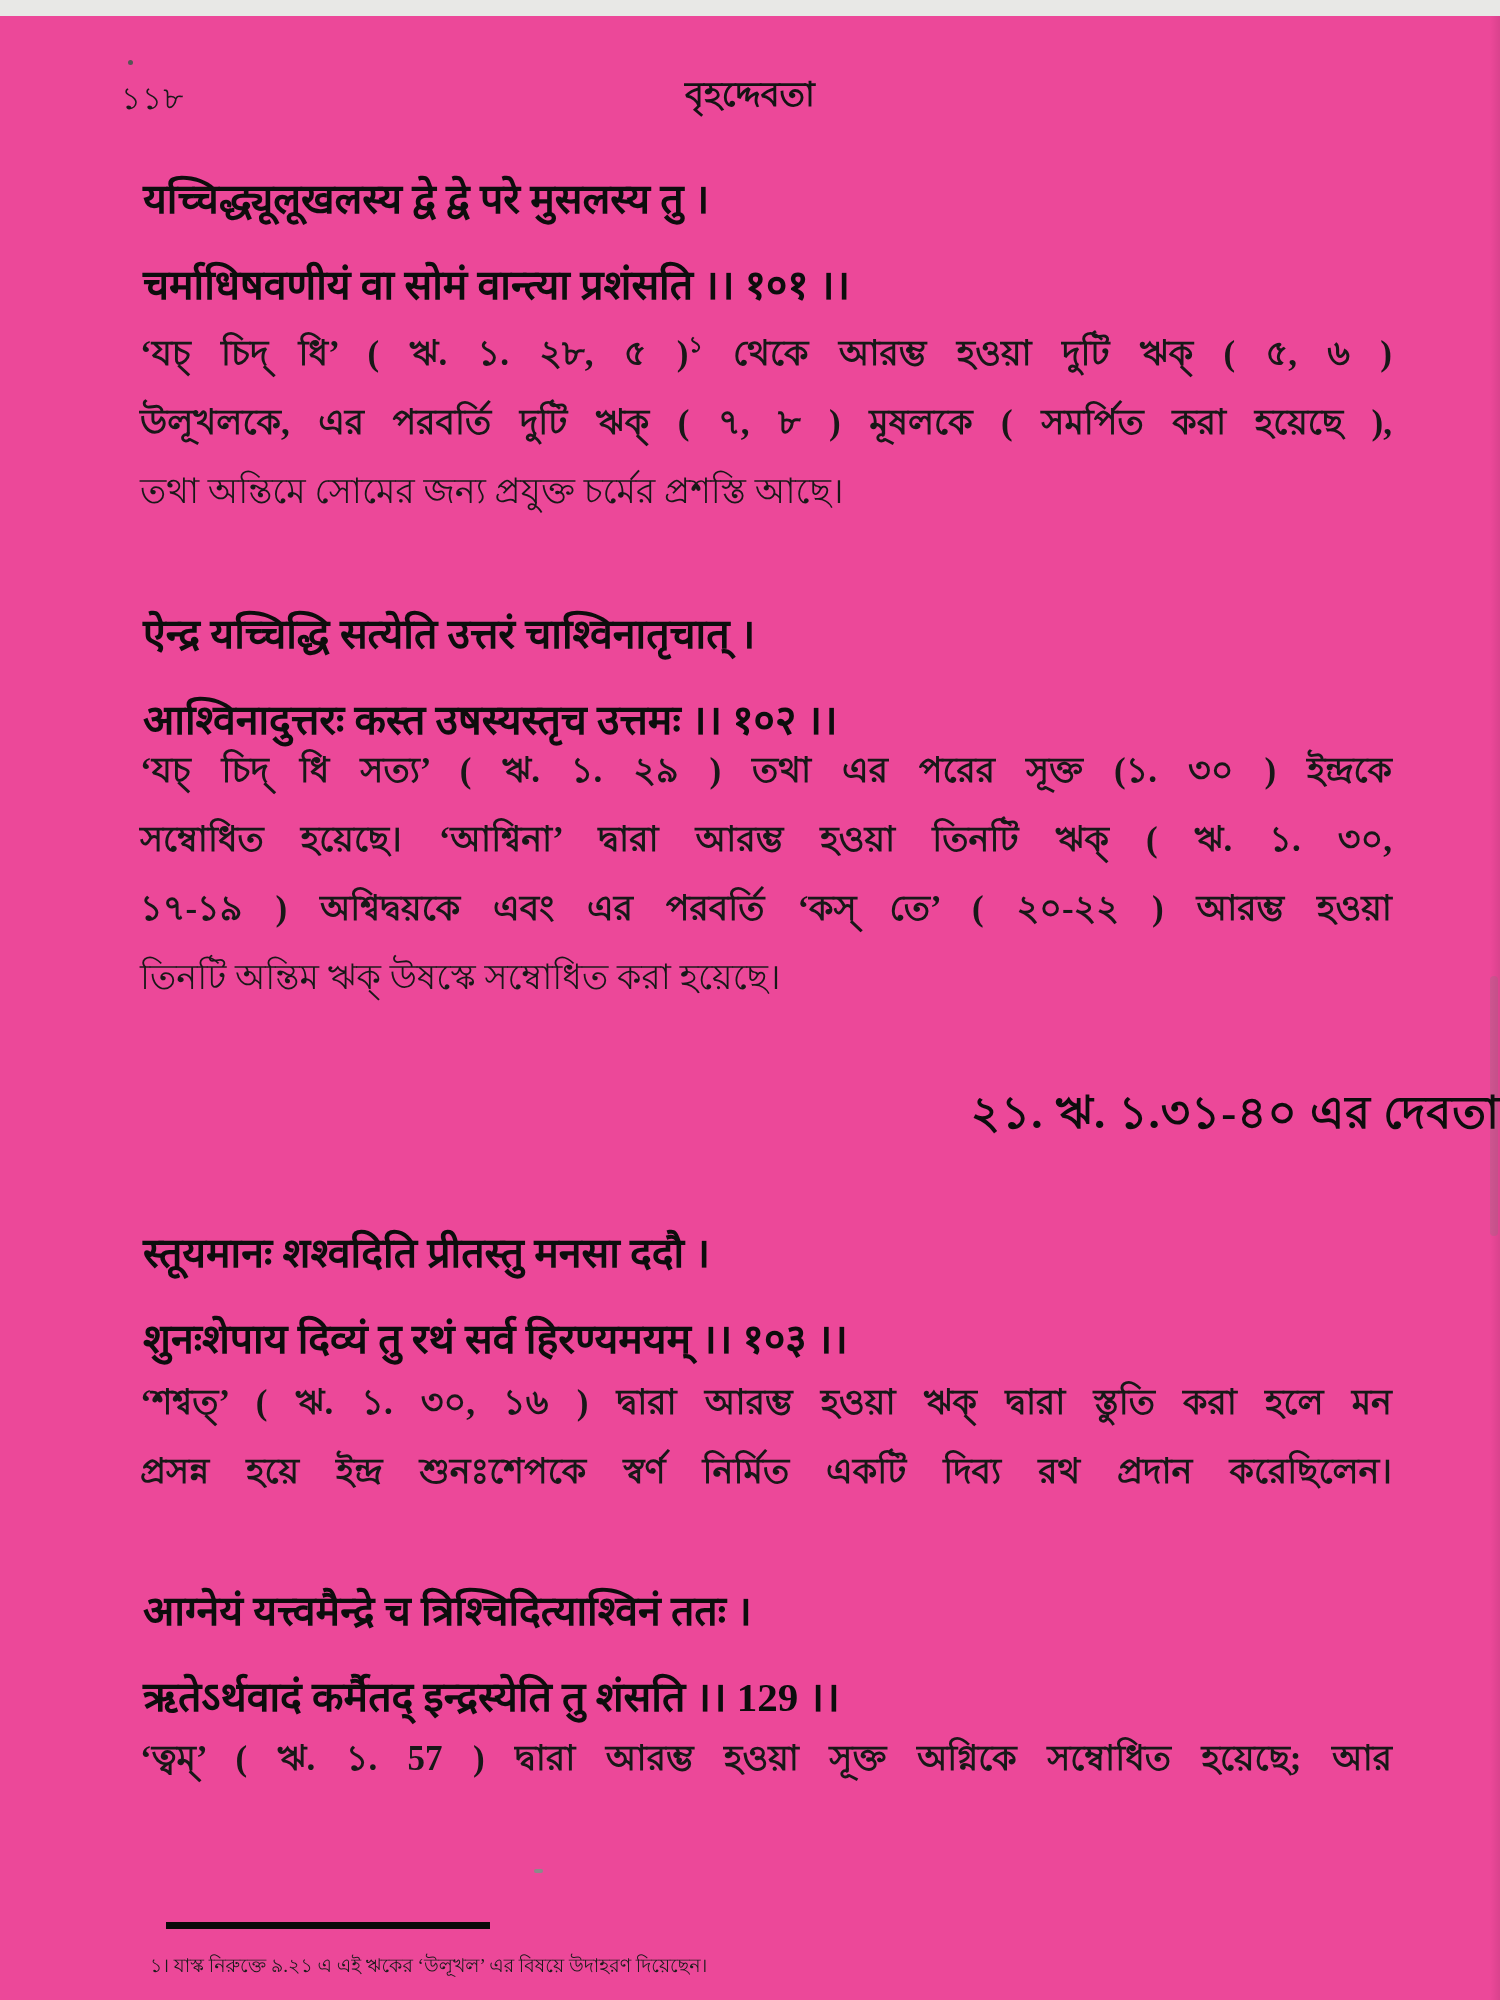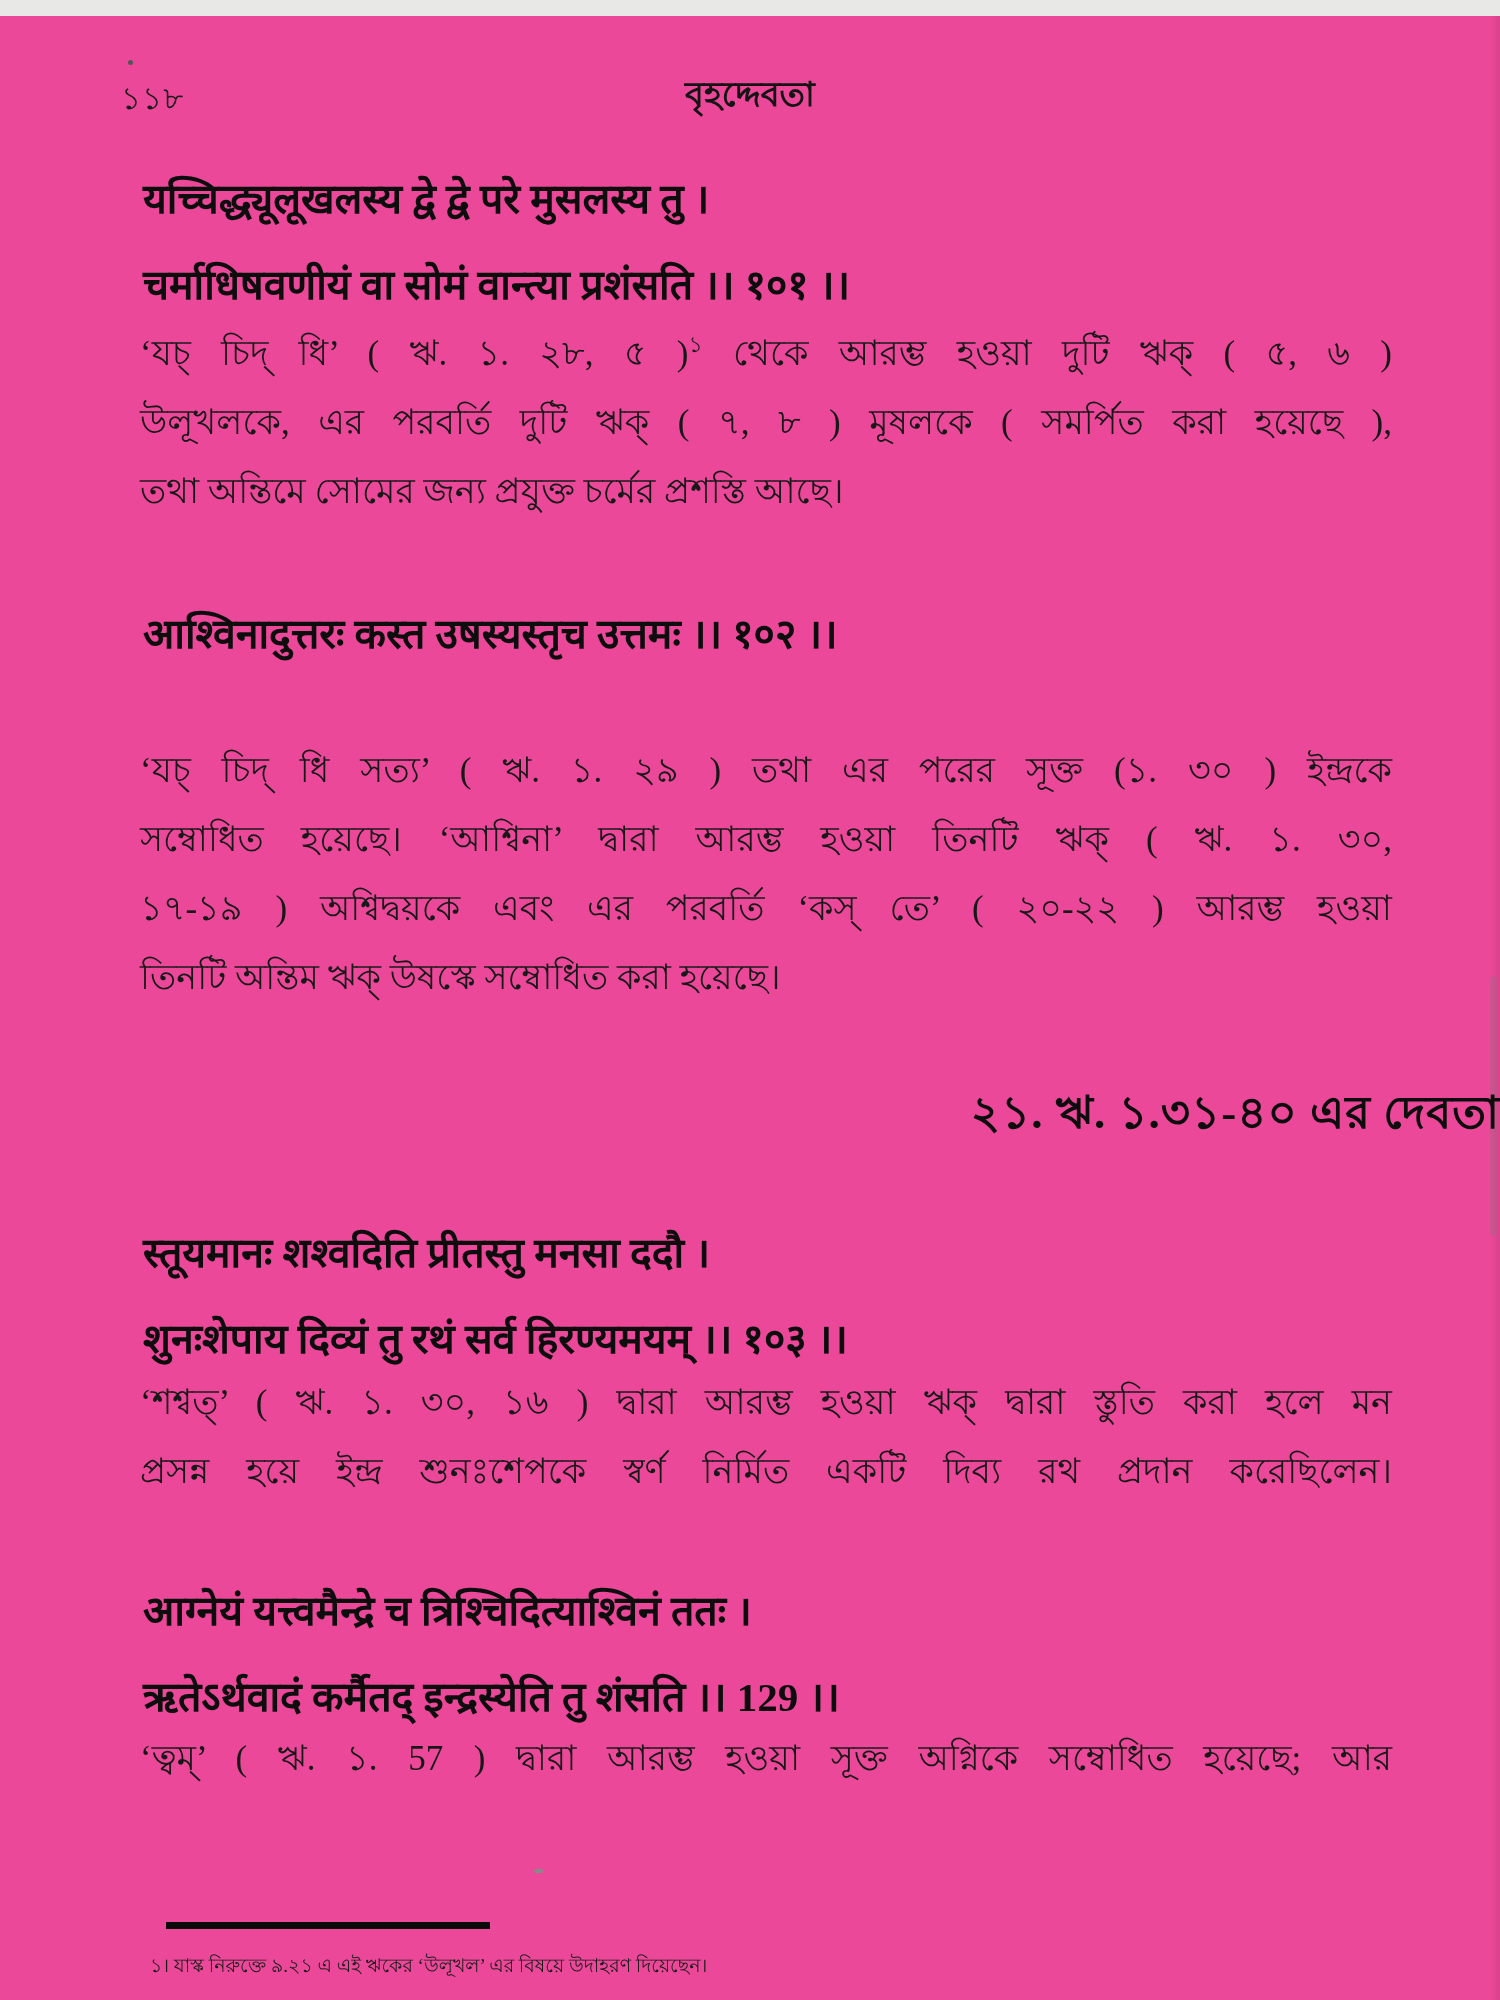--- a/index.html
+++ b/index.html
@@ -44,20 +44,21 @@
     position: absolute;
     left: 140px;
     width: 1252px;
     font-size: 35px;
     line-height: 69px;
     color: #181818;
   }
   .prose .pline.justify {
     text-align: justify;
     text-align-last: justify;
+    font-weight: bold;
   }
   .prose sup {
     font-size: 22px;
     line-height: 0;
   }
   .section-heading {
     position: absolute;
     left: 0;
     top: 1062px;
     width: 100%;
@@ -137,20 +138,21 @@
     <div class="vline">चर्माधिषवणीयं वा सोमं वान्त्या प्रशंसति ।। १०१ ।।</div>
   </div>
 
   <div class="prose" style="top:303px">
     <div class="pline justify"><span>‘যচ্ চিদ্ ধি’ ( ঋ. ১. ২৮, ৫ )</span><sup>১</sup><span> থেকে আরম্ভ হওয়া দুটি ঋক্ ( ৫, ৬ )</span></div>
     <div class="pline justify">উলূখলকে, এর পরবর্তি দুটি ঋক্ ( ৭, ৮ ) মূষলকে ( সমর্পিত করা হয়েছে ),</div>
     <div class="pline">তথা অন্তিমে সোমের জন্য প্রযুক্ত চর্মের প্রশস্তি আছে।</div>
   </div>
 
   <div class="verse" style="top:575px">
+    <div class="vline">ऐन्द्र यच्चिद्धि सत्येति उत्तरं चाश्विनातृचात् ।</div>
     <div class="vline">आश्विनादुत्तरः कस्त उषस्यस्तृच उत्तमः ।। १०२ ।।</div>
   </div>
 
   <div class="prose" style="top:720px">
     <div class="pline justify">‘যচ্ চিদ্ ধি সত্য’ ( ঋ. ১. ২৯ ) তথা এর পরের সূক্ত (১. ৩০ ) ইন্দ্রকে</div>
     <div class="pline justify">সম্বোধিত হয়েছে। ‘আশ্বিনা’ দ্বারা আরম্ভ হওয়া তিনটি ঋক্ ( ঋ. ১. ৩০,</div>
     <div class="pline justify">১৭-১৯ ) অশ্বিদ্বয়কে এবং এর পরবর্তি ‘কস্ তে’ ( ২০-২২ ) আরম্ভ হওয়া</div>
     <div class="pline">তিনটি অন্তিম ঋক্ উষস্কে সম্বোধিত করা হয়েছে।</div>
   </div>
 

